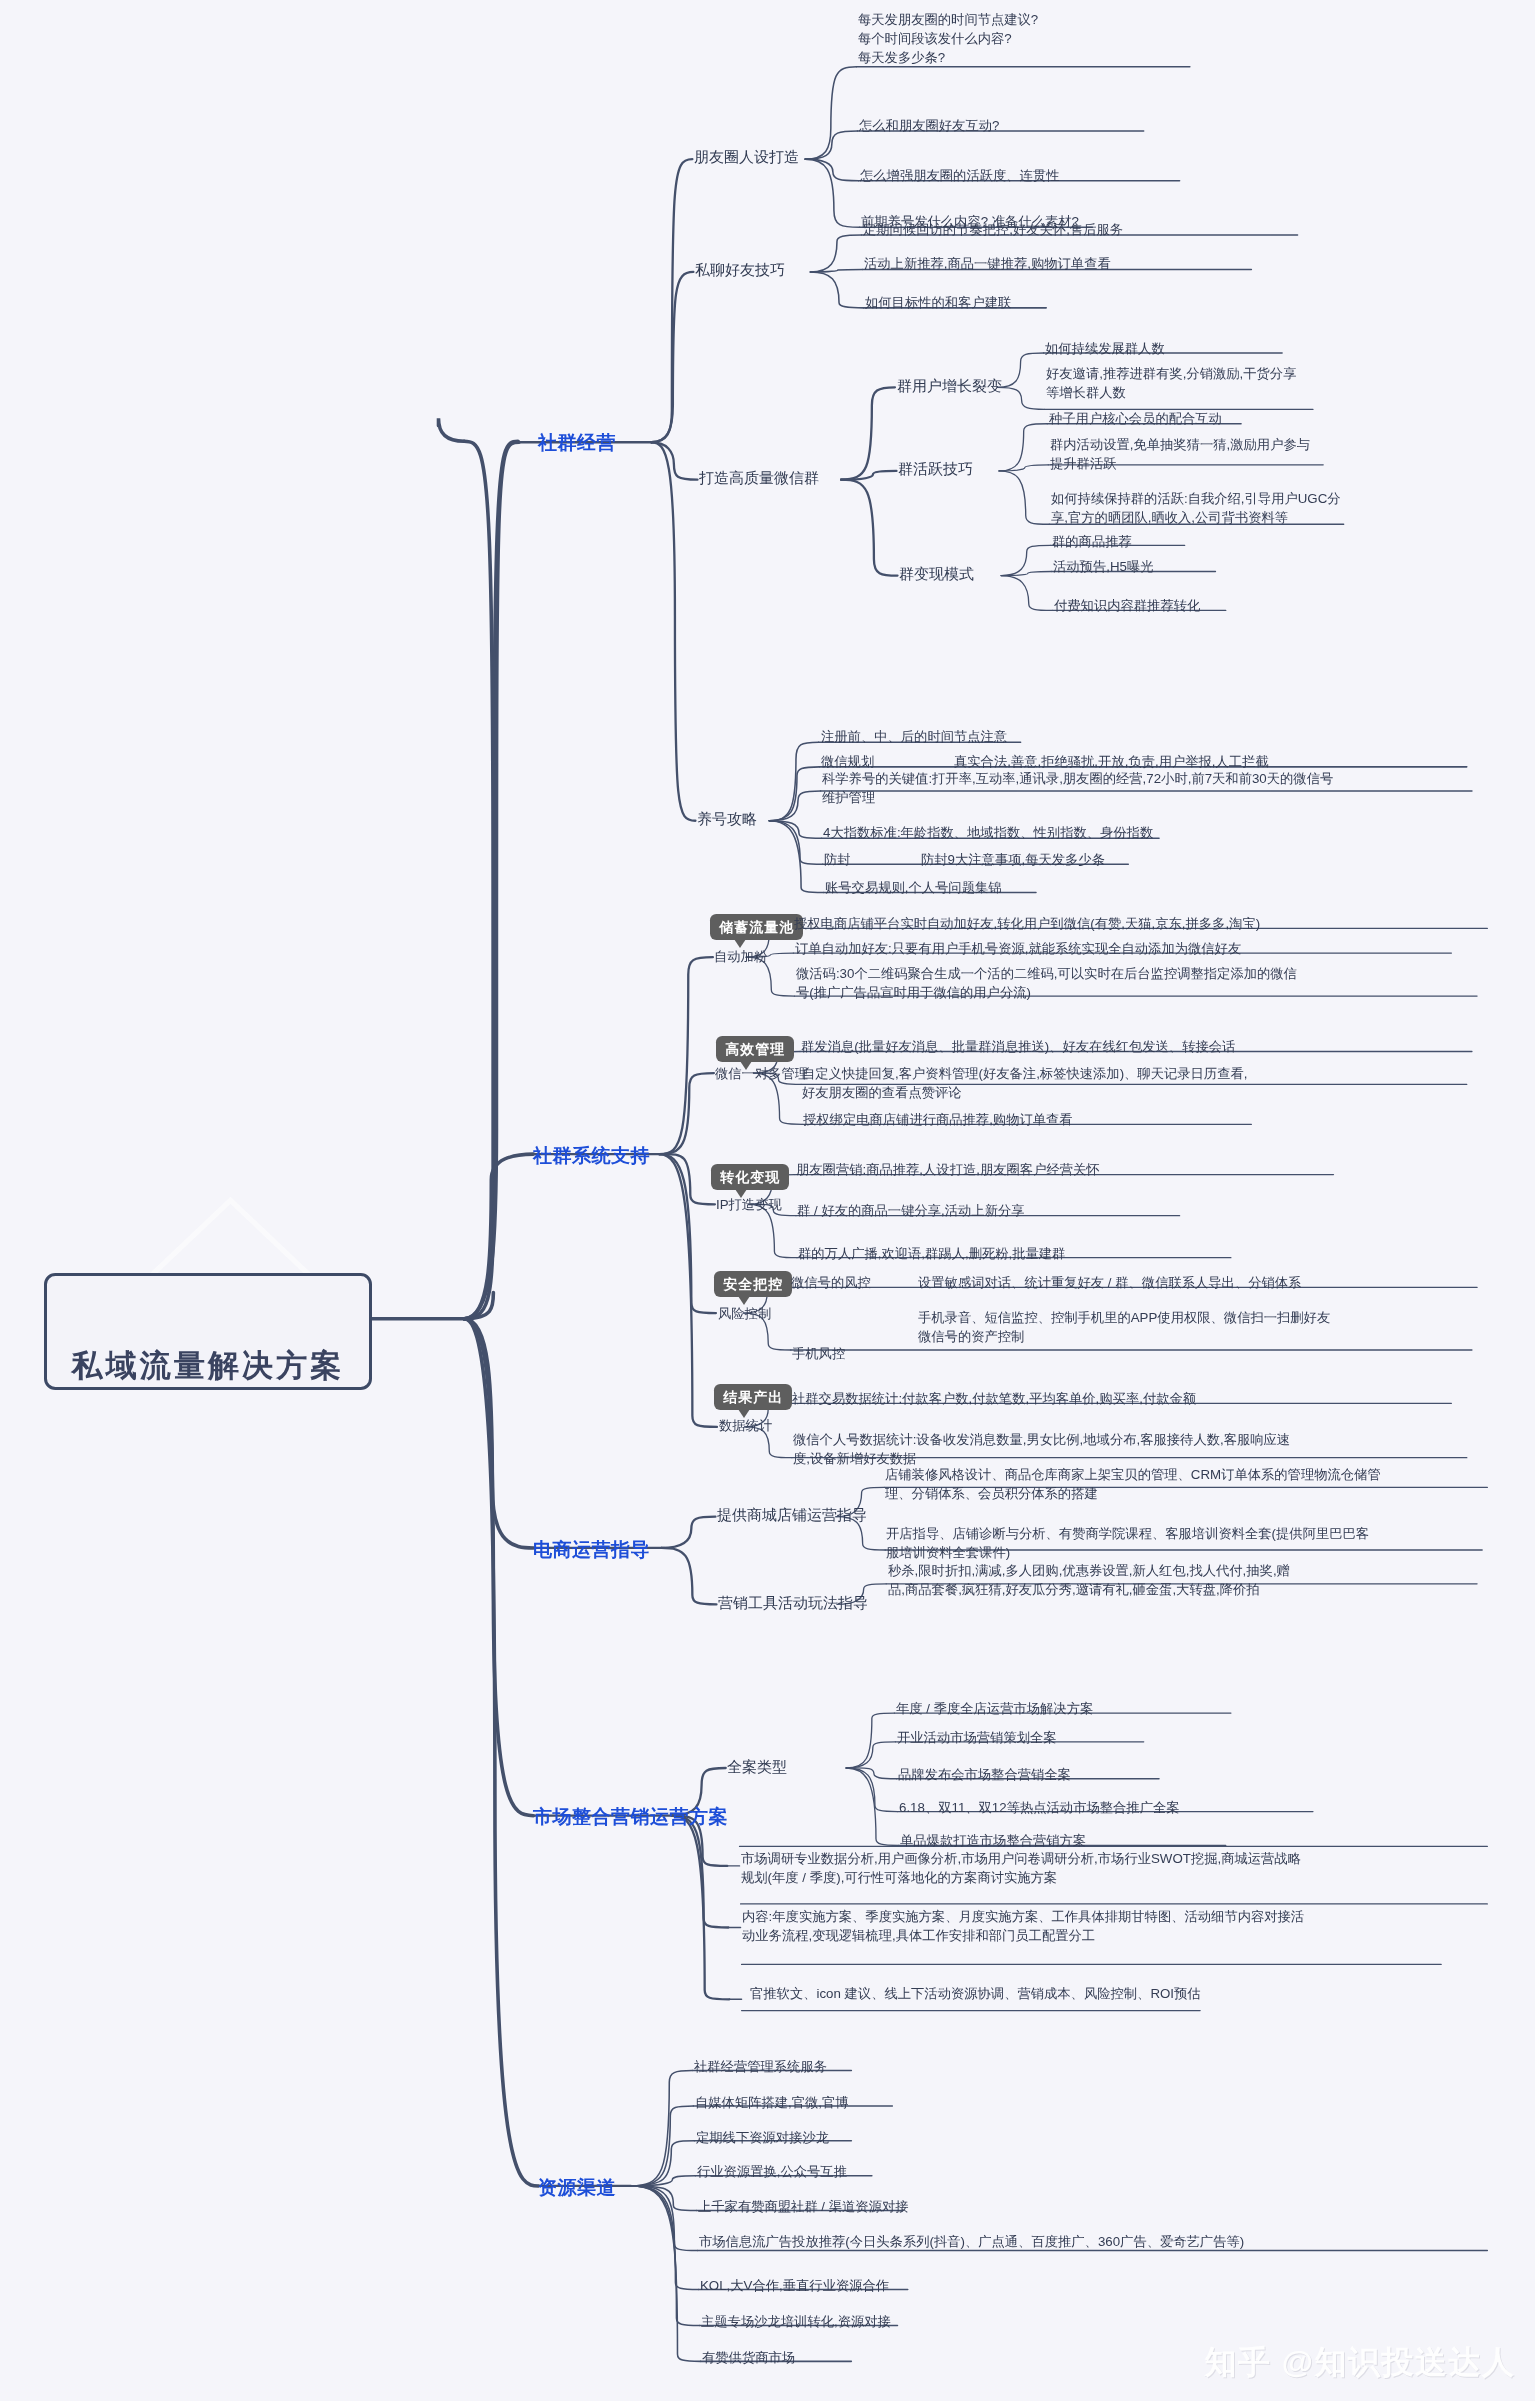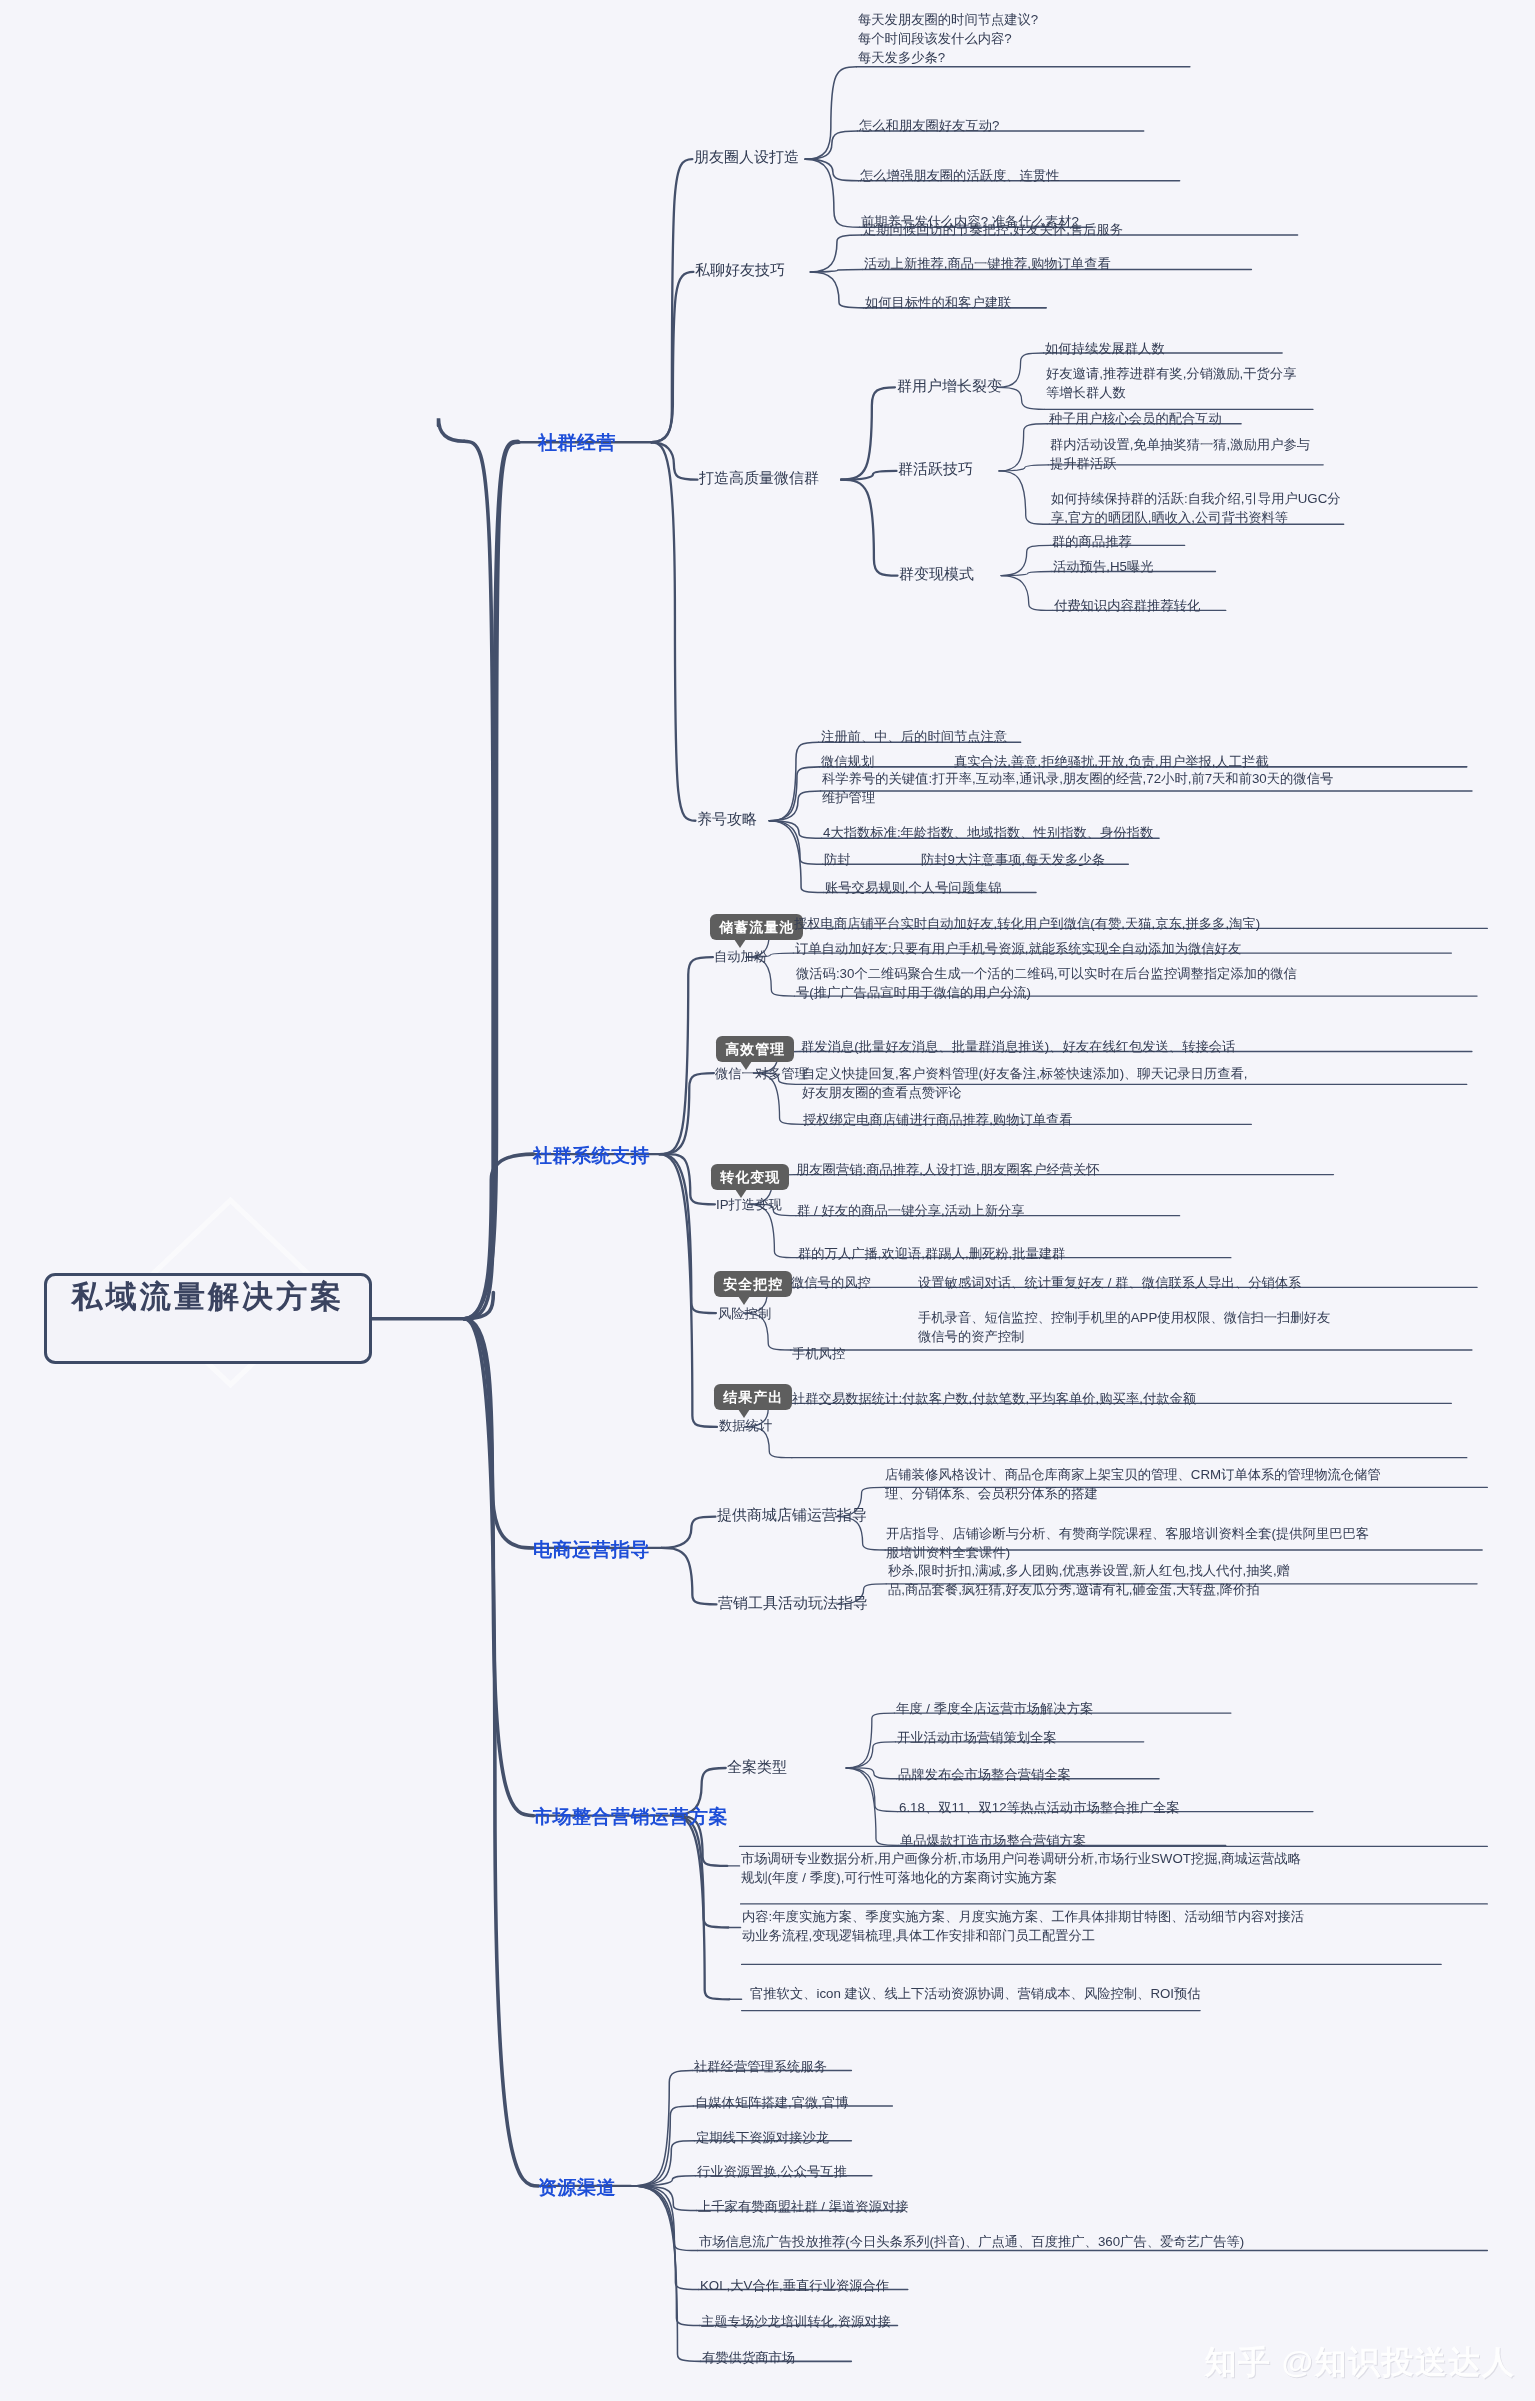--- a/index.html
+++ b/index.html
@@ -28,25 +28,25 @@
   #wires path{fill:none;stroke:#44506b;stroke-linecap:round;}
   .w1{stroke-width:7;}
   .w2{stroke-width:4.5;}
   .w3{stroke-width:3;}
   .w4{stroke-width:2.6;}
 
   
   #root-node{
     position:absolute;
     left:44px;top:1273px;
-    width:328px;height:91px;
+    width:328px;height:117px;
     border:3.1px solid #3d4a66;
     border-radius:11.3px;
     background:#f3f3f9;
-    display:flex;align-items:flex-start;justify-content:center;
+    display:flex;align-items:flex-end;justify-content:center;
     box-sizing:border-box;
   }
   #root-node .root-text{
     font-size:31px;
     font-weight:700;
     letter-spacing:3.1px;
     color:#3a4360;
     white-space:nowrap;
   }
 
@@ -361,20 +361,21 @@
   <div class="tag" style="left:714px;top:1271px">安全把控</div>
   <div class="node lvl3" style="left:718px;top:1305px">风险控制</div>
   <div class="node lvl3" style="left:791px;top:1274px">微信号的风控</div>
   <div class="node lvl3" style="left:918px;top:1274px">设置敏感词对话、统计重复好友 / 群、微信联系人导出、分销体系</div>
   <div class="node lvl3" style="left:792px;top:1345px">手机风控</div>
   <div class="node lvl3 wrap" style="left:918px;top:1309px;width:559px">手机录音、短信监控、控制手机里的APP使用权限、微信扫一扫删好友<br>微信号的资产控制</div>
 
   <div class="tag" style="left:714px;top:1384px">结果产出</div>
   <div class="node lvl3" style="left:719px;top:1417px">数据统计</div>
   <div class="node lvl3" style="left:792px;top:1390px">社群交易数据统计:付款客户数,付款笔数,平均客单价,购买率,付款金额</div>
+  <div class="node lvl3 wrap" style="left:793px;top:1431px;width:677px">微信个人号数据统计:设备收发消息数量,男女比例,地域分布,客服接待人数,客服响应速<br>度,设备新增好友数据</div>
 
   <div class="node lvl1" style="left:533px;top:1537px">电商运营指导</div>
 
   <div class="node lvl2" style="left:717px;top:1504px">提供商城店铺运营指导</div>
   <div class="node lvl3 wrap" style="left:885px;top:1466px;width:598px">店铺装修风格设计、商品仓库商家上架宝贝的管理、CRM订单体系的管理物流仓储管<br>理、分销体系、会员积分体系的搭建</div>
   <div class="node lvl3 wrap" style="left:886px;top:1525px;width:595px">开店指导、店铺诊断与分析、有赞商学院课程、客服培训资料全套(提供阿里巴巴客<br>服培训资料全套课件)</div>
 
   <div class="node lvl2" style="left:718px;top:1592px">营销工具活动玩法指导</div>
   <div class="node lvl3 wrap" style="left:888px;top:1562px;width:593px">秒杀,限时折扣,满减,多人团购,优惠券设置,新人红包,找人代付,抽奖,赠<br>品,商品套餐,疯狂猜,好友瓜分秀,邀请有礼,砸金蛋,大转盘,降价拍</div>
 

